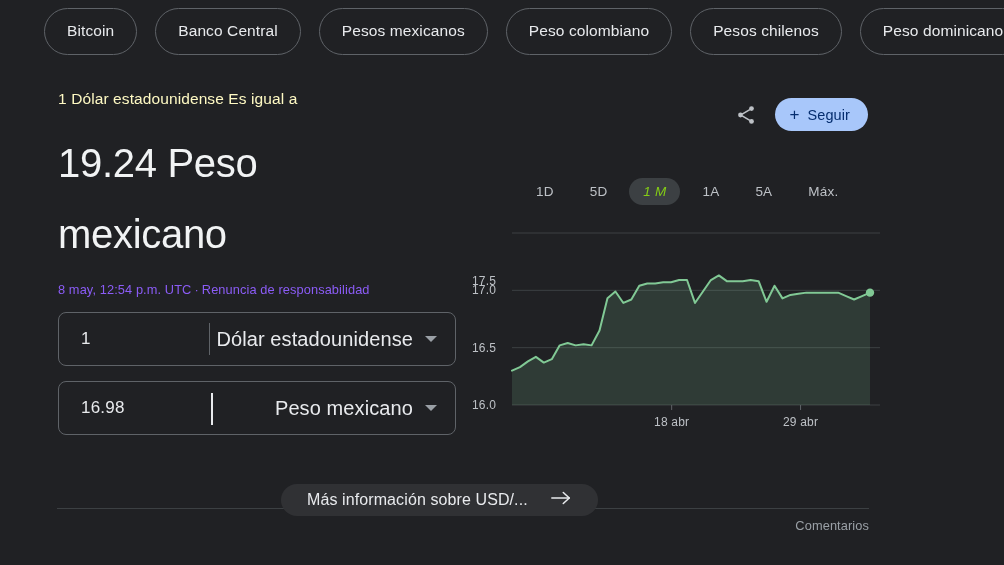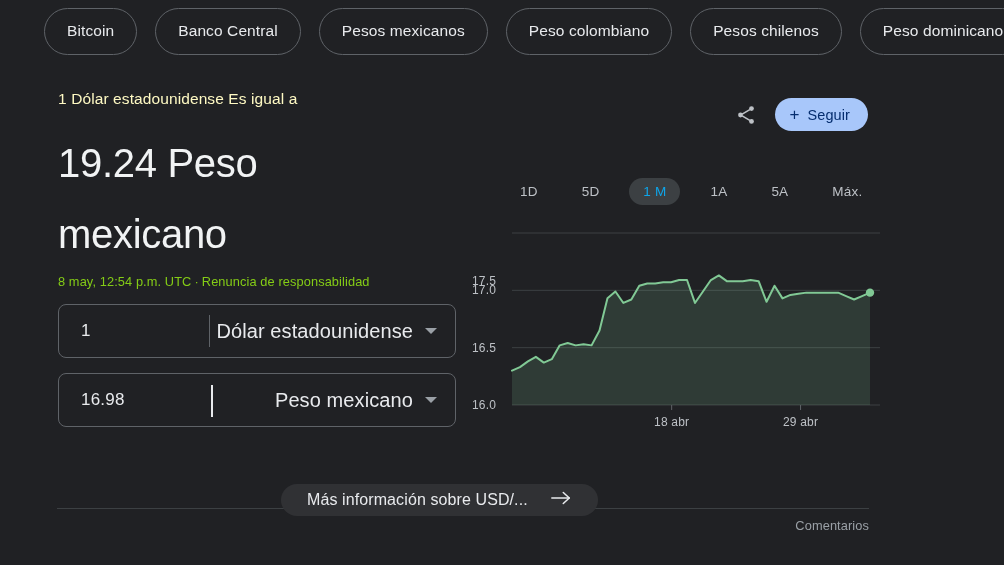--- a/index.html
+++ b/index.html
@@ -63,23 +63,23 @@
   #result-heading {
     margin: 18px 0 0 0;
     font-size: 40px;
     font-weight: 400;
     line-height: 71px;
     color: #f1f3f4;
     letter-spacing: -.3px;
     width: 300px;
   }
   #timestamp-row {
-    margin-top: 4px;
+    margin-top: 12px;
     font-size: 12.8px;
-    color: #84cc16;
+    color: #8b5cf6;
     letter-spacing: .1px;
   }
   #timestamp-row .dot-sep { padding: 0 3px; }
 
   
   .field {
     position: relative;
     box-sizing: border-box;
     width: 398px;
     height: 54px;
@@ -159,36 +159,37 @@
   
   #chart-block {
     position: absolute;
     left: 466px;
     top: 178px;
     width: 420px;
     height: 285px;
   }
   #range-tabs {
     position: absolute;
-    left: 40px;
+    left: 56px;
     top: 0;
     display: flex;
     align-items: center;
-    gap: 16px;
+    gap: 8px;
   }
   .range-tab {
     font-size: 13.5px;
     color: #bdc1c6;
     padding: 6px 14px;
     border-radius: 14px;
     letter-spacing: .2px;
   }
   .range-tab.active {
     background: #3c4043;
-    color: #0ea5e9;
+    color: #84cc16;
+    font-style: italic;
   }
   #plot {
     position: absolute;
     left: 0;
     top: 50px;
     width: 420px;
     height: 205px;
   }
   .ylabel {
     position: absolute;

